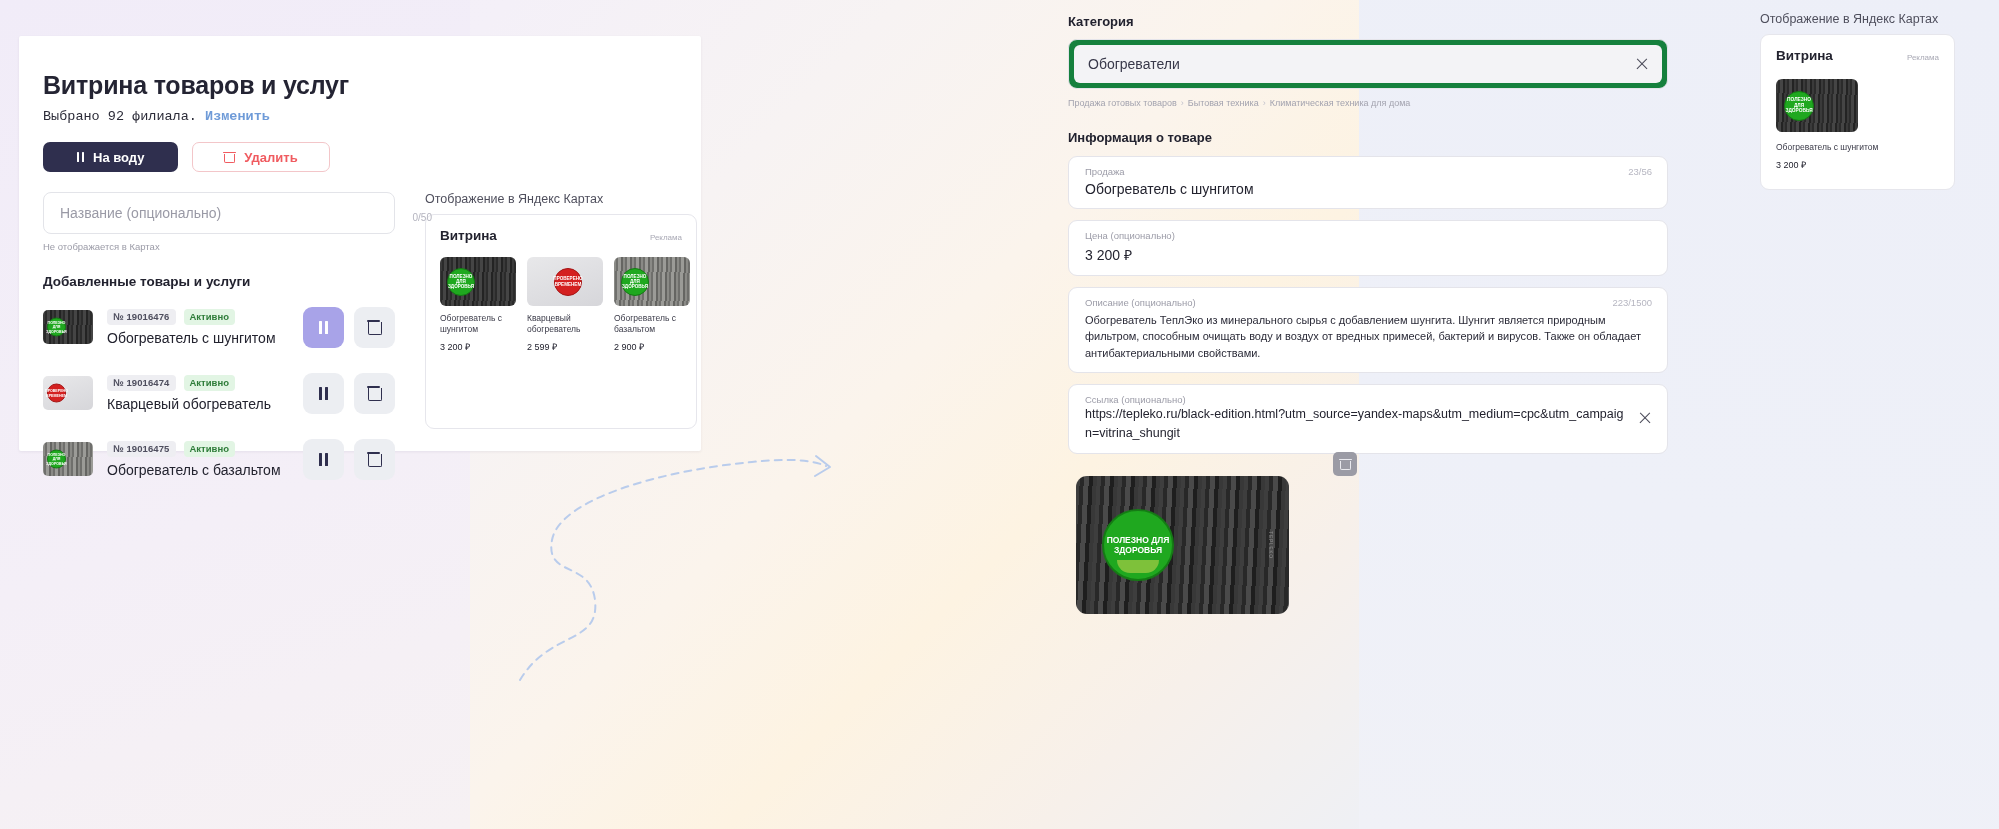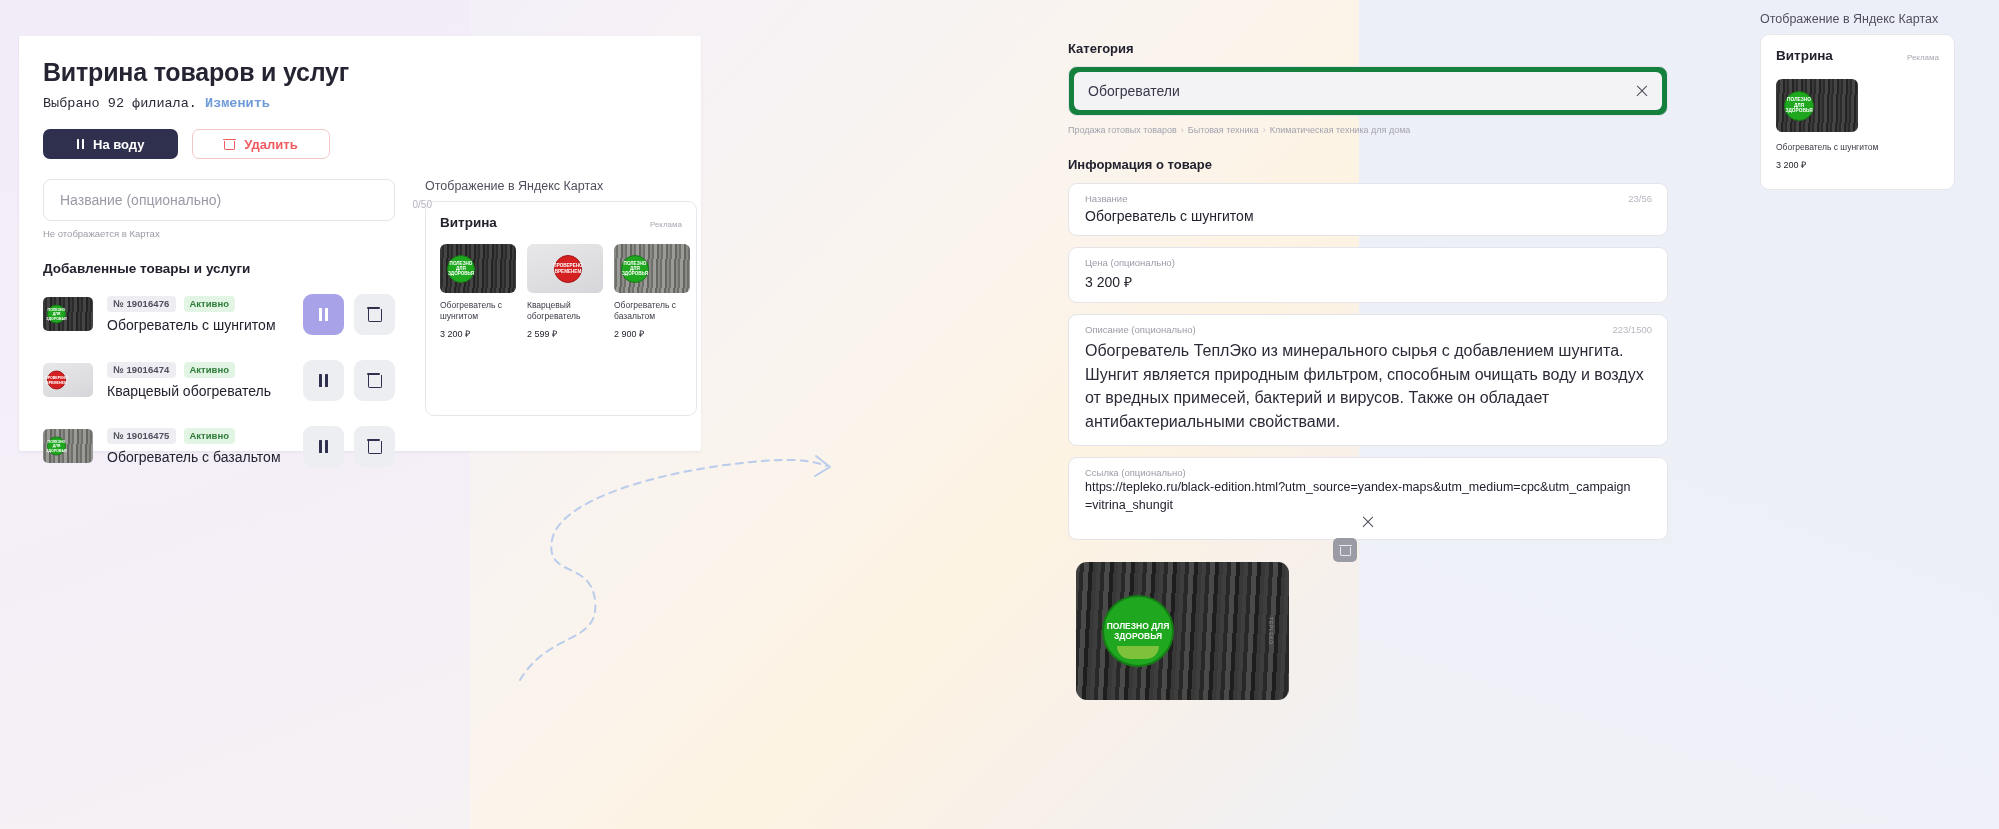--- a/index.html
+++ b/index.html
@@ -15,21 +15,21 @@
   .bg-tint-left { position:absolute; left:0; top:0; width:470px; height:829px;
     background:linear-gradient(160deg,#f1ecf8 0%, #f4eff7 60%, #f6f1f3 100%); }
   .bg-tint-right { position:absolute; right:0; top:0; width:640px; height:829px;
     background:linear-gradient(200deg,#edeff8 0%, #eef0f8 60%, #f0f1f7 100%); }
 
   
   .left-card {
     position: absolute; left: 19px; top: 36px; width: 682px; height: 415px;
     background: #ffffff; border-radius: 2px;
     box-shadow: 0 1px 3px rgba(40,30,70,.07);
-    padding: 22px 24px;
+    padding: 35px 24px;
   }
   .page-title { font-size: 25px; font-weight: 700; color: #242433; letter-spacing: -.2px; }
   .subtitle { margin-top: 9px; font-size: 13.5px; color: #2b2b38; font-family: Liberation Mono, monospace; }
   .subtitle a { color: #6f9bd8; text-decoration: none; font-weight:600;}
   .btn-row { display: flex; gap: 14px; margin-top: 18px; }
   .btn {
     display: flex; align-items: center; justify-content: center; gap: 9px;
     height: 30px; border-radius: 7px; font-size: 13px; font-weight: 700;
     cursor: pointer; user-select: none;
   }
@@ -96,42 +96,42 @@
   .pc-head { display:flex; justify-content:space-between; align-items:baseline; }
   .pc-title { font-size: 13.5px; font-weight:600; color:#23232f; }
   .pc-ad { font-size: 8px; color:#a9a9b5; }
   .pc-items { display:flex; gap: 11px; margin-top: 14px; }
   .pc-item { width: 76px; flex:none; }
   .pc-thumb { width:76px; height:49px; border-radius:6px; position:relative; overflow:hidden;}
   .pc-name { margin-top:7px; font-size:8.5px; color:#3a3a48; line-height:1.32; }
   .pc-price { margin-top:5px; font-size:9px; color:#23232f; }
 
   
-  .right-panel { position:absolute; left: 1068px; top: 0; width: 600px; padding-top: 14px; margin-top: 27px; }
+  .right-panel { position:absolute; left: 1068px; top: 0; width: 600px; padding-top: 14px; }
   .field-label { font-size: 13px; font-weight: 700; color: #22222f; }
   .cat-box { margin-top: 10px; border:1px solid #e4e4ea; border-radius: 9px;
     background:#15803d; padding: 5px; }
   .cat-inner { background:#f3f3f6; border-radius: 6px; height: 38px; display:flex;
     align-items:center; padding: 0 14px; }
   .cat-val { flex:1; font-size: 14px; color: #38384a; }
   .x-ico { width:13px; height:13px; position:relative; cursor:pointer; flex:none;}
   .x-ico::before,.x-ico::after{content:"";position:absolute;left:50%;top:50%;width:14px;
     height:1.3px;background:#4a4a58;transform-origin:center;}
   .x-ico::before{transform:translate(-50%,-50%) rotate(45deg);}
   .x-ico::after{transform:translate(-50%,-50%) rotate(-45deg);}
   .breadcrumb { margin-top: 9px; font-size: 9px; color: #a3a3af; }
   .breadcrumb span.sep { margin: 0 4px; color:#c2c2cc; }
   .sect-title2 { margin-top: 22px; font-size: 13px; font-weight: 700; color:#22222f; }
   .fld { margin-top: 11px; border:1px solid #e4e4ea; border-radius: 9px; background:#fff;
     padding: 9px 16px 11px; position: relative; }
   .fld-lbl { font-size: 9.5px; color: #9c9ca8; }
   .fld-val { margin-top: 4px; font-size: 14px; color: #23232f; }
   .fld-count { position:absolute; right: 15px; top: 9px; font-size: 9.5px; color:#b6b6c1; }
-  .desc-val { margin-top:4px; font-size: 16px; color:#2b2b38; line-height: 1.48; }
-  .link-fld { display:flex; align-items:center;flex-direction:column; }
+  .desc-val { margin-top:4px; font-size: 11px; color:#2b2b38; line-height: 1.48; }
+  .link-fld { display:flex; align-items:center; }
   .link-val { flex:1; font-size: 12.5px; color:#23232f; line-height:1.5;
     word-break: break-all; padding-right: 14px; }
   .img-sect { margin-top: 22px; }
   .img-holder { margin-top: 12px; position: relative; width: 295px; margin-left: 8px; }
   .img-del { position:absolute; right: 14px; top: -24px; width:24px; height:24px;
     background:#9b9ba5; border-radius:5px; display:flex; align-items:center;
     justify-content:center; color:#e9e9ee; cursor:pointer; }
   .img-del .trash-ico { width:11px; height:12px; }
   .big-img { width: 213px; height: 138px; border-radius: 11px; position:relative;
     overflow:hidden;
@@ -323,21 +323,21 @@
       <span class="x-ico"></span>
     </div>
   </div>
   <div class="breadcrumb">
     <span>Продажа готовых товаров</span><span class="sep">›</span><span>Бытовая техника</span><span class="sep">›</span><span>Климатическая техника для дома</span>
   </div>
 
   <div class="sect-title2">Информация о товаре</div>
 
   <div class="fld">
-    <div class="fld-lbl">Название</div>
+    <div class="fld-lbl">Продажа</div>
     <div class="fld-count">23/56</div>
     <div class="fld-val">Обогреватель с шунгитом</div>
   </div>
 
   <div class="fld">
     <div class="fld-lbl">Цена (опционально)</div>
     <div class="fld-val">3 200 ₽</div>
   </div>
 
   <div class="fld">

